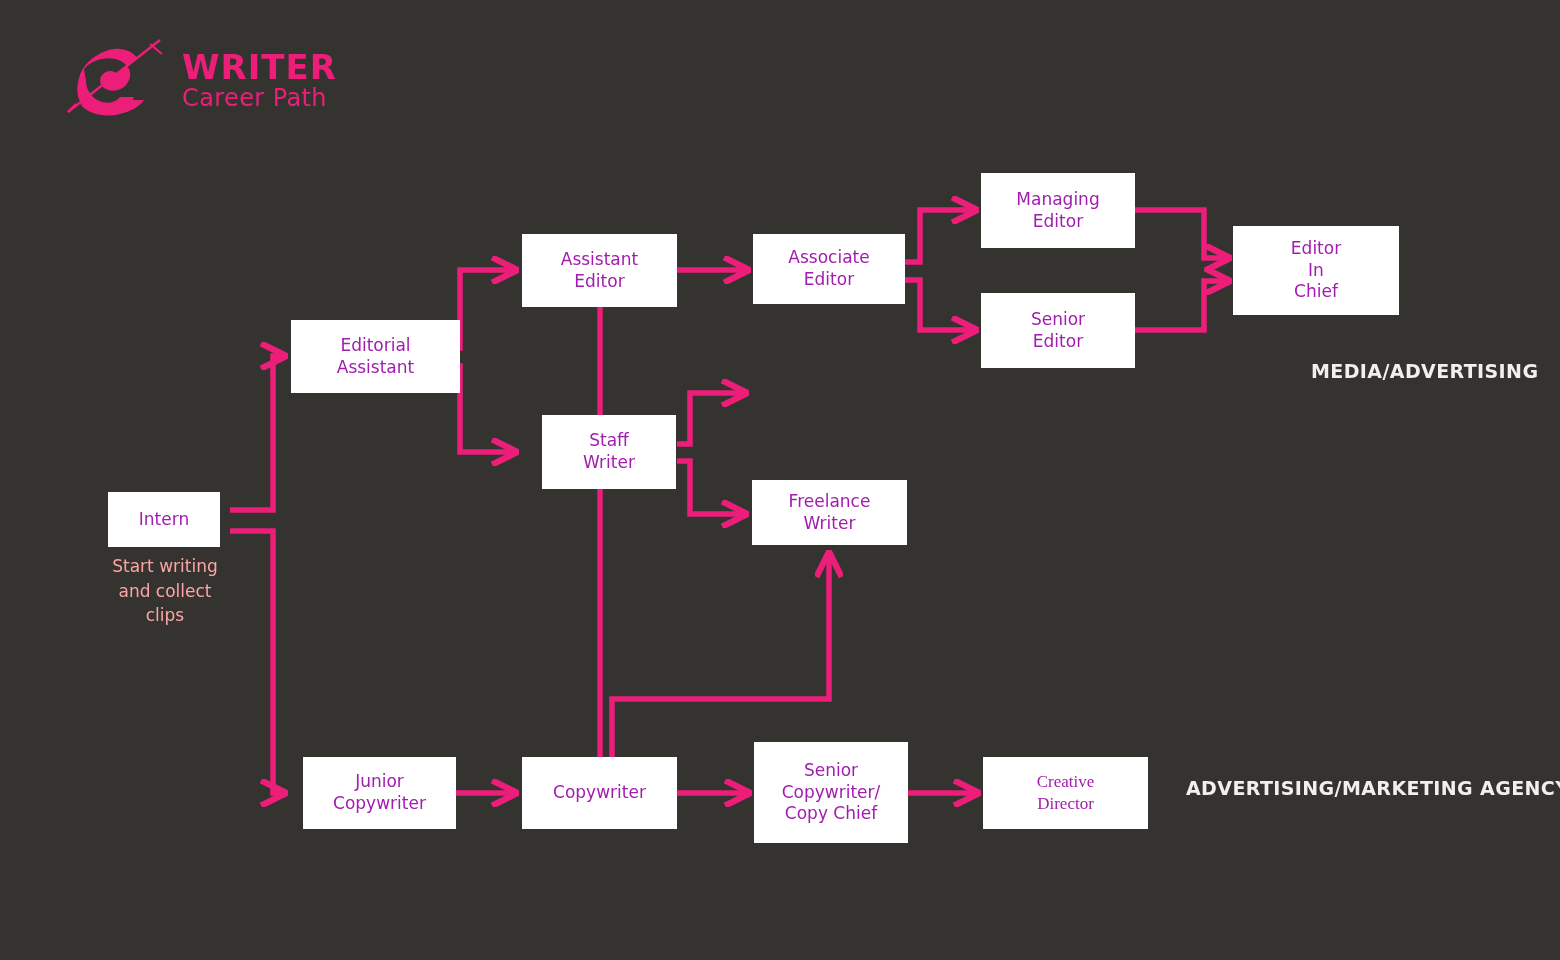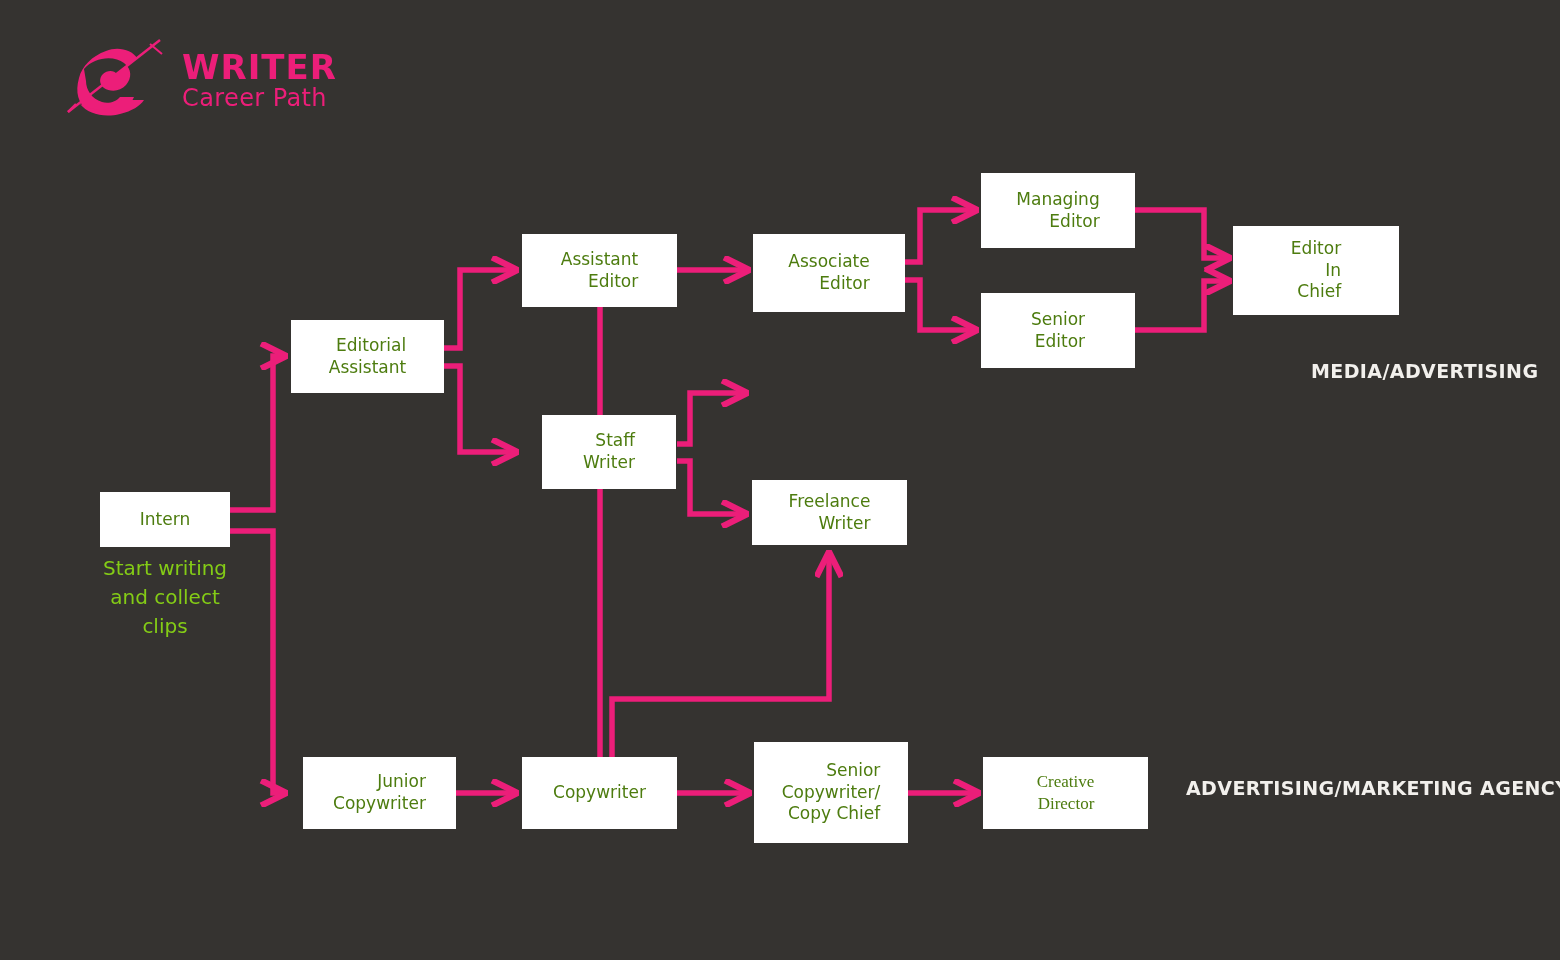--- a/index.html
+++ b/index.html
@@ -61,37 +61,37 @@
     left: 0;
     top: 0;
     width: 1560px;
     height: 960px;
   }
 
   
   .node {
     position: absolute;
     background: #FFFFFF;
-    color: #4d7c0f;
+    color: #a21caf;
     display: flex;
     align-items: center;
     justify-content: center;
-    text-align: right;
+    text-align: center;
     font-size: 17px;
     line-height: 1.28;
     box-sizing: border-box;
     white-space: pre-line;
     padding: 2px 4px;
   }
 
   
   .caption {
     position: absolute;
-    color: #84cc16;
-    font-size: 20px;
+    color: #fca5a5;
+    font-size: 17px;
     line-height: 1.45;
     text-align: center;
     white-space: pre-line;
   }
   .sector-label {
     position: absolute;
     color: #F2F0EC;
     font-size: 19px;
     font-weight: bold;
     letter-spacing: 0.4px;
@@ -167,36 +167,36 @@
       <path d="M444 793 L515 793" marker-end="url(#ar)"></path>
 
       <path d="M677 793 L748 793" marker-end="url(#ar)"></path>
 
       <path d="M612 757 L612 699 L829 699 L829 554" marker-end="url(#ar)"></path>
 
       <path d="M908 793 L977 793" marker-end="url(#ar)"></path>
     </g>
   </svg>
 
-  <div class="node" style="left:100px;  top:492px; width:130px; height:55px;">Intern</div>
+  <div class="node" style="left:108px;  top:492px; width:112px; height:55px;">Intern</div>
 
   <div class="caption" style="left:85px; top:554px; width:160px;">Start writing
 and collect
 clips</div>
 
-  <div class="node" style="left:291px; top:320px; width:153px; height:73px;">Editorial
+  <div class="node" style="left:291px; top:320px; width:169px; height:73px;">Editorial
 Assistant</div>
 
   <div class="node" style="left:522px; top:234px; width:155px; height:73px;">Assistant
 Editor</div>
 
   <div class="node" style="left:542px; top:415px; width:134px; height:74px;">Staff
 Writer</div>
 
-  <div class="node" style="left:753px; top:234px; width:152px; height:78px;">Associate
+  <div class="node" style="left:753px; top:234px; width:152px; height:70px;">Associate
 Editor</div>
 
 
   <div class="node" style="left:752px; top:480px; width:155px; height:65px;">Freelance
 Writer</div>
 
   <div class="node" style="left:981px; top:173px; width:154px; height:75px;">Managing
 Editor</div>
 
   <div class="node" style="left:981px; top:293px; width:154px; height:75px;">Senior

